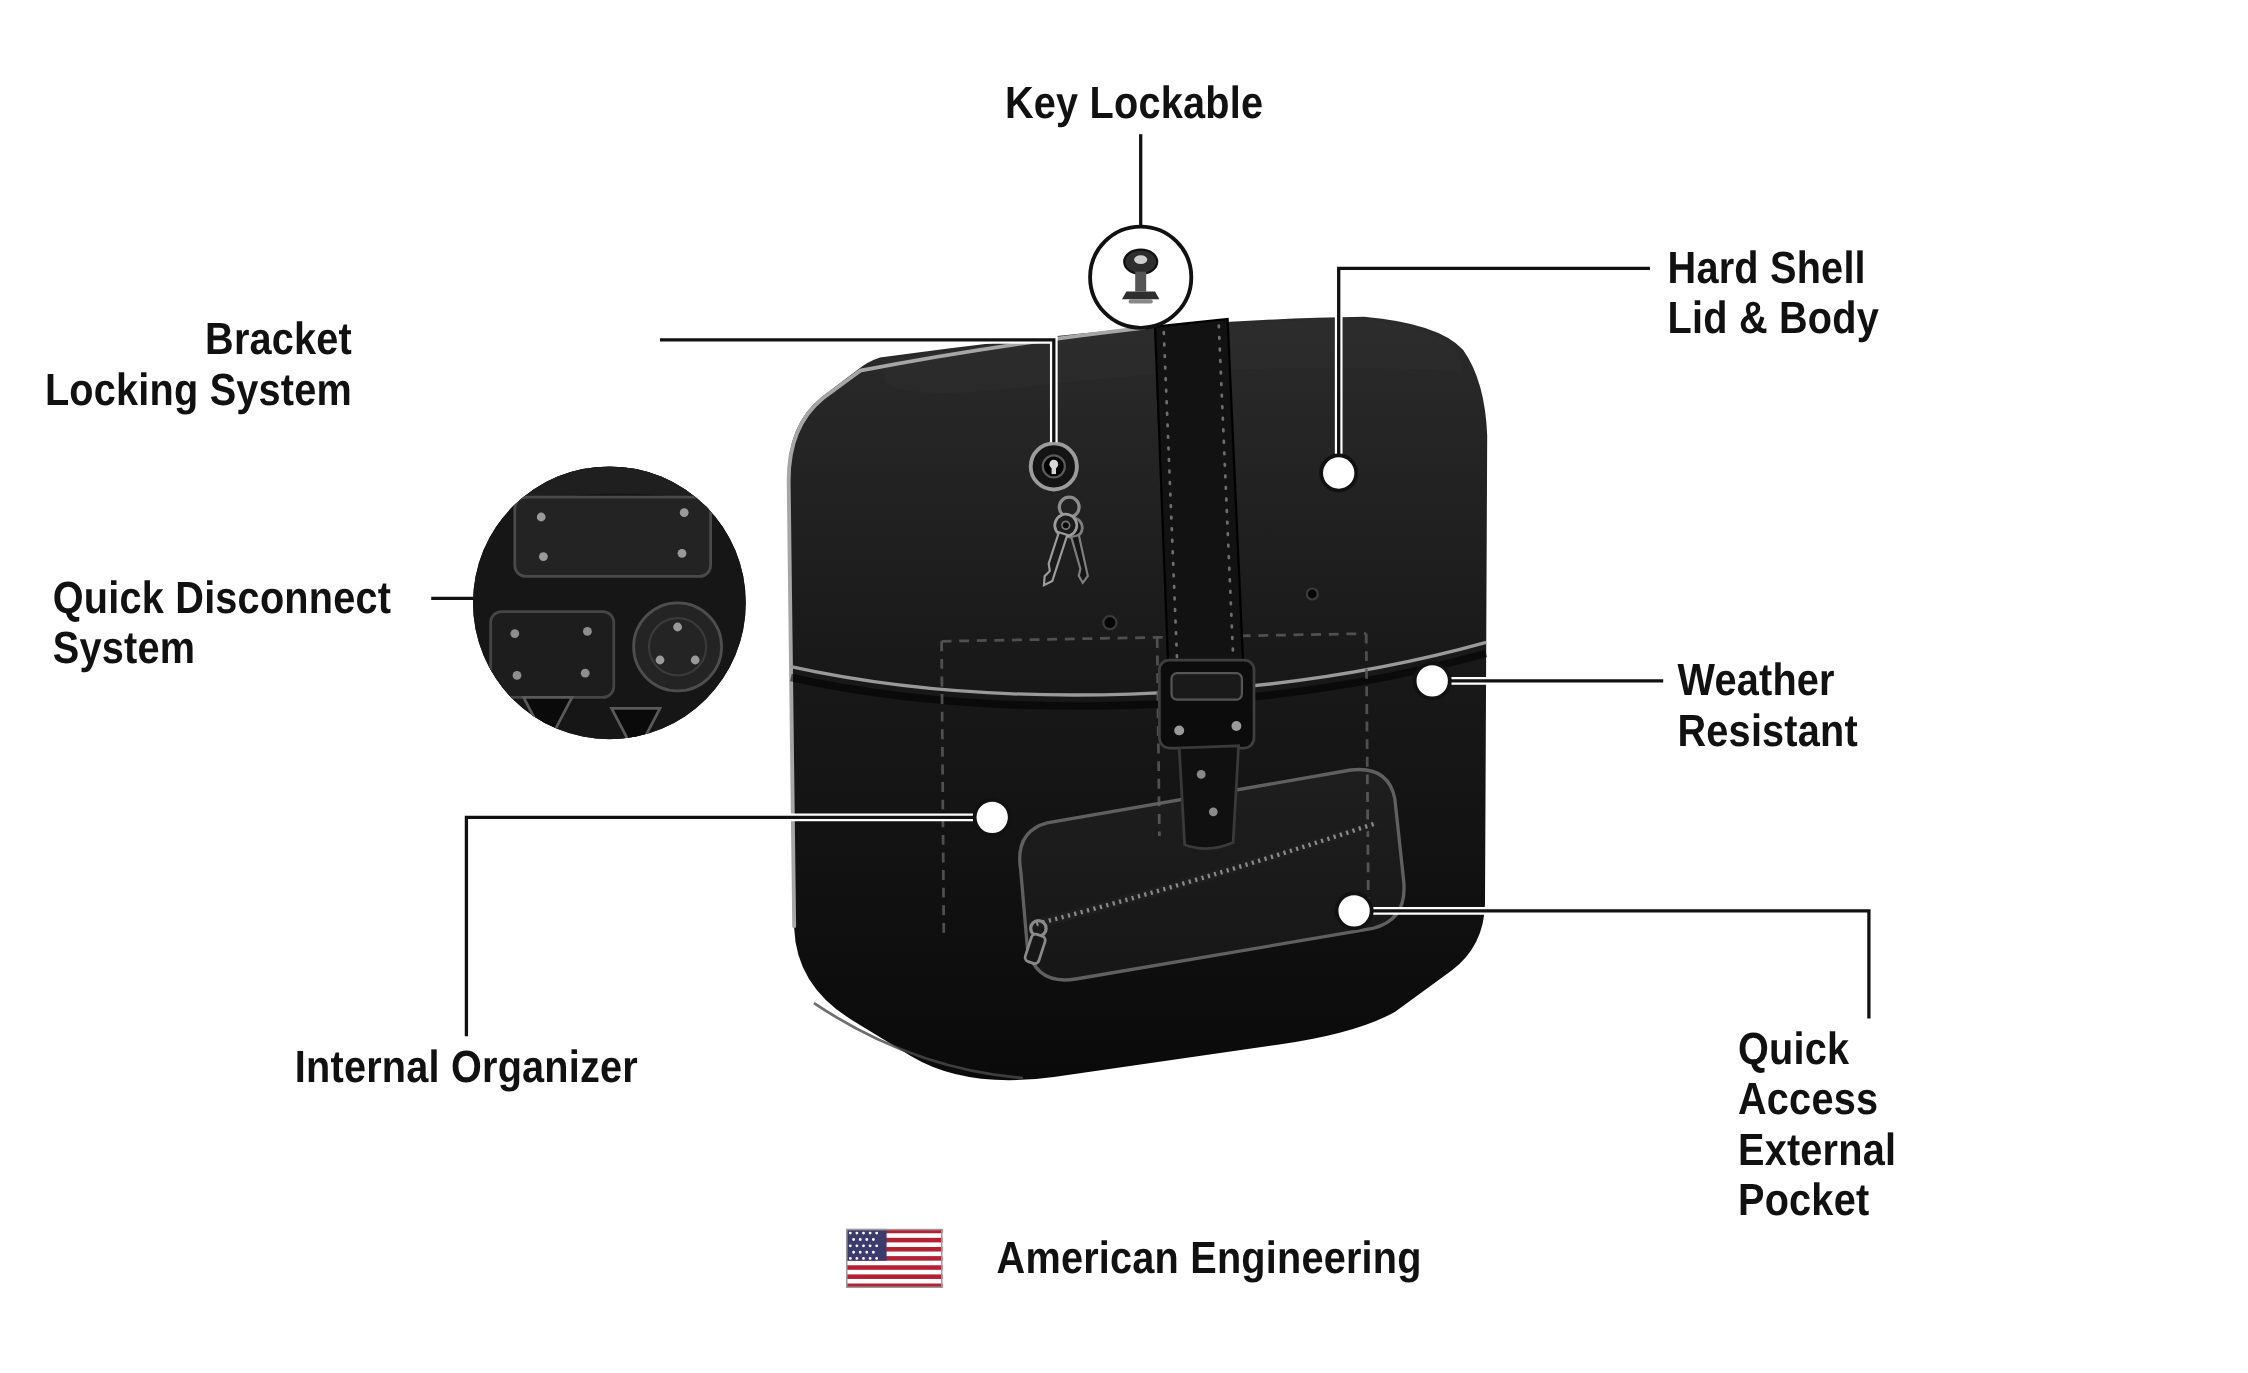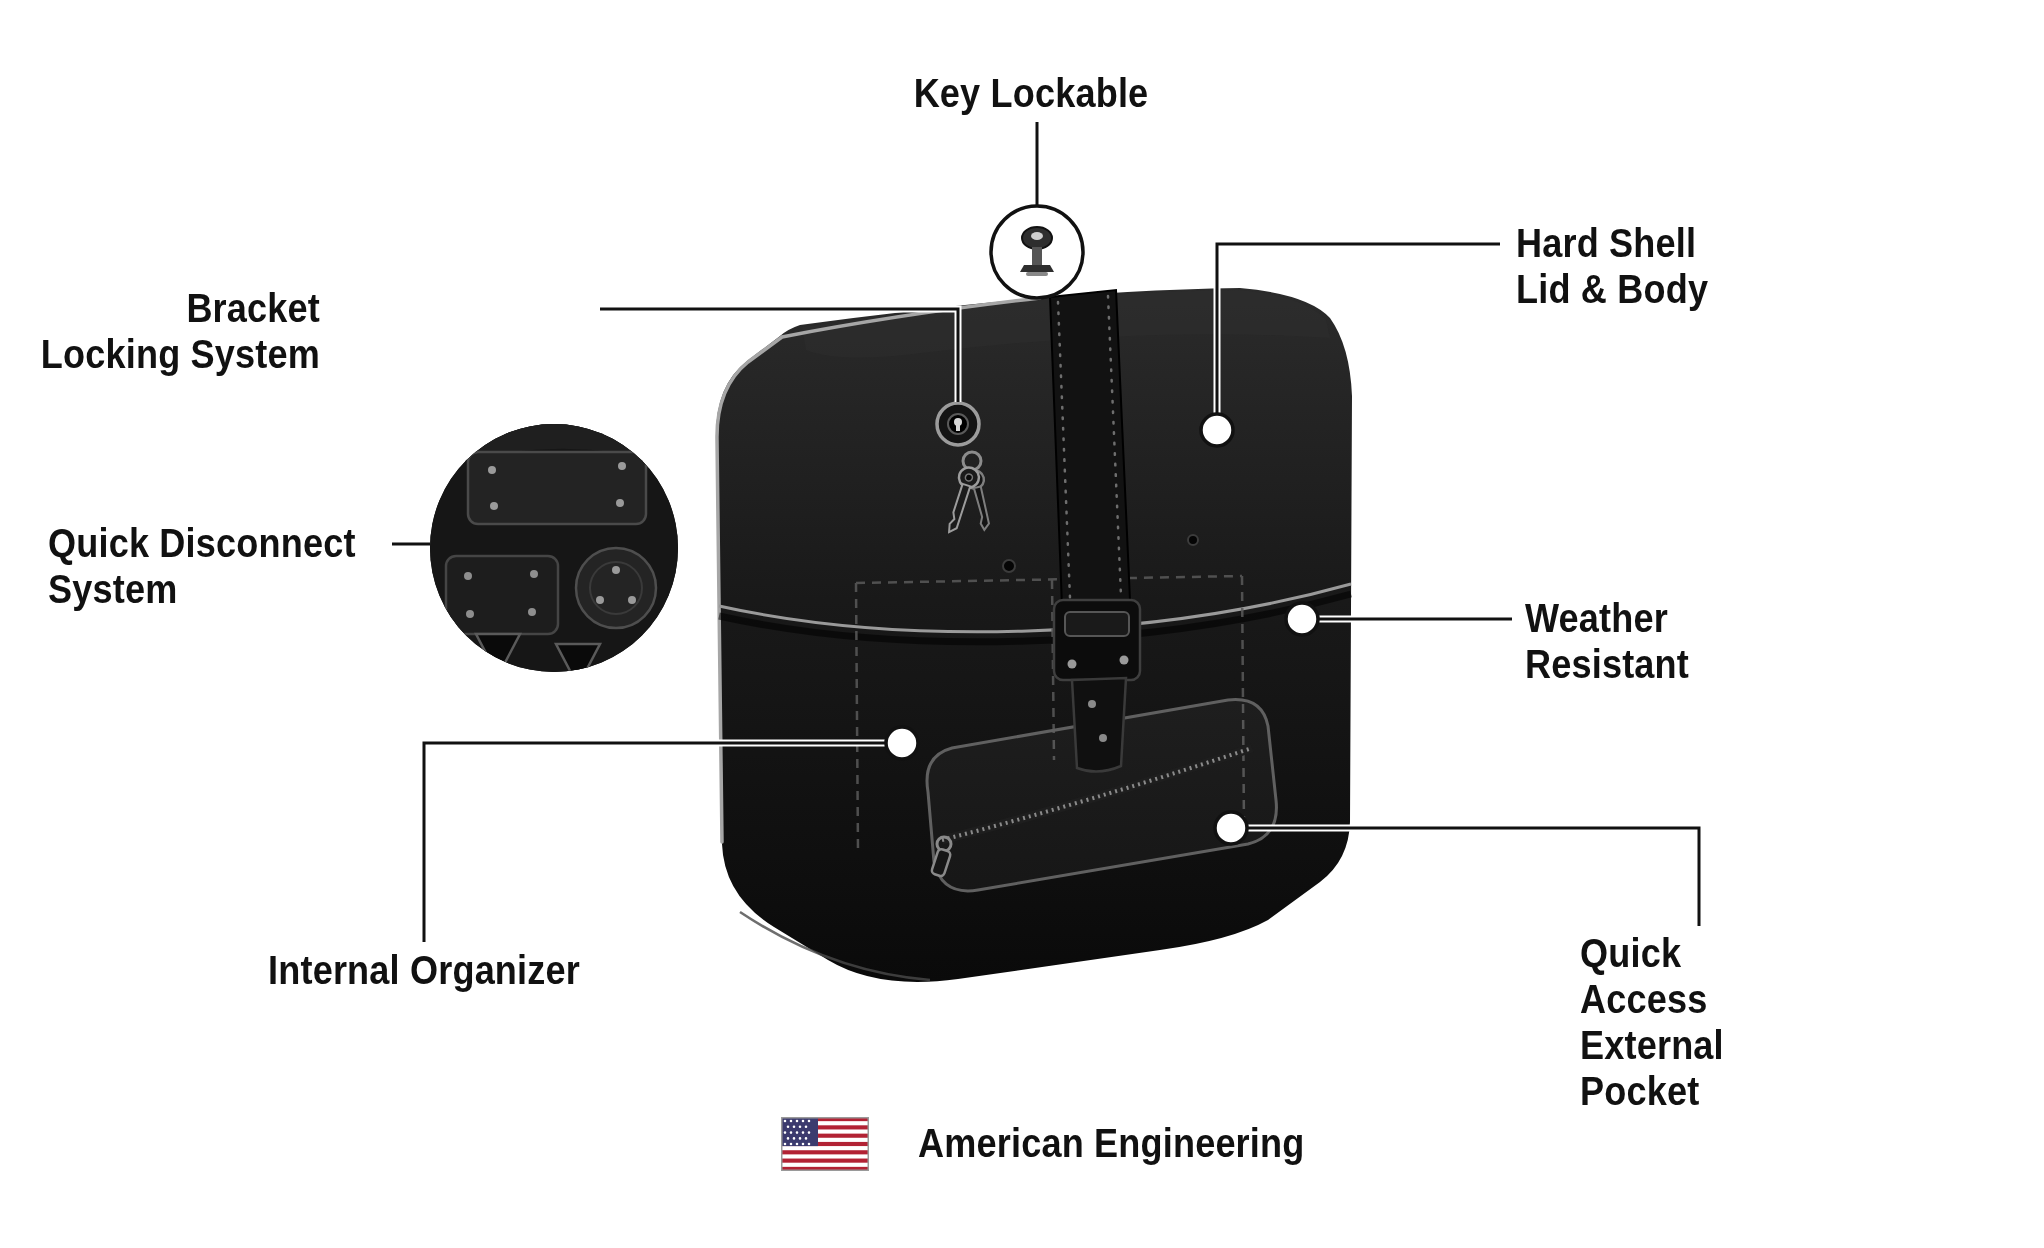--- a/index.html
+++ b/index.html
@@ -35,21 +35,20 @@
   .line-under { fill: none; stroke: #ffffff; stroke-width: 7; }
   .line-top   { fill: none; stroke: #111111; stroke-width: 3; }
   .marker     { fill: #ffffff; stroke: #111111; stroke-width: 3.5; }
   .footer {
     position: absolute;
     left: 769px;
     top: 1117px;
     display: flex;
     align-items: center;
     gap: 49px;
-    margin-left: 12px;
   }
   .footer .label {
     position: static;
     white-space: nowrap;
   }
 </style>
 </head>
 <body>
 
 <div class="stage">

